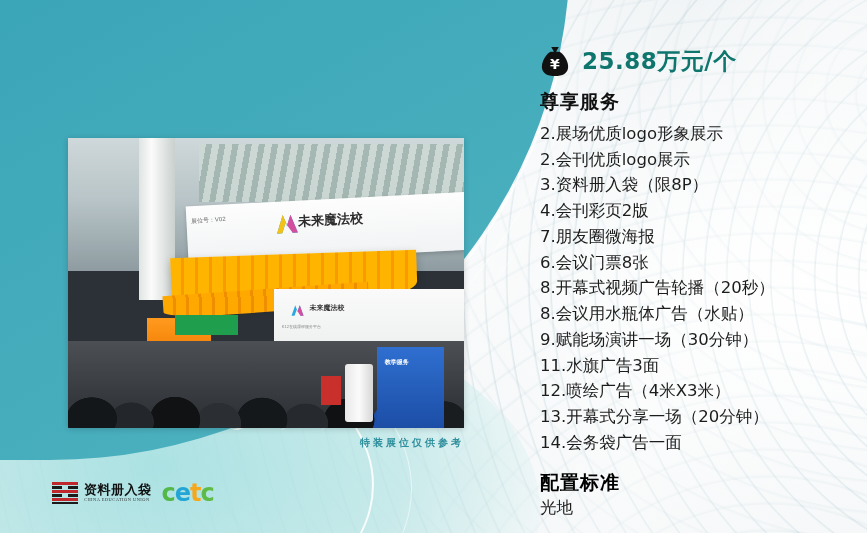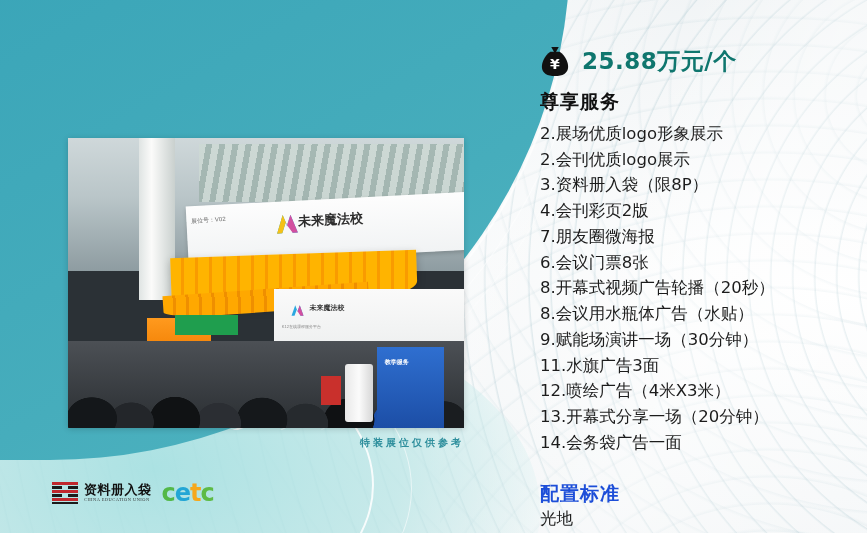--- a/index.html
+++ b/index.html
@@ -213,21 +213,21 @@
   .sec-head{
     margin-top:7px;font-size:19px;font-weight:bold;color:#111;letter-spacing:1px;
     font-family:"DejaVu Sans","Liberation Sans",sans-serif;
   }
   .svc-list{list-style:none;margin:6px 0 0 0;padding:0;}
   .svc-list li{
     font-size:16.5px;color:#1c1c1c;line-height:1.56;white-space:nowrap;
     font-family:"DejaVu Sans","Liberation Sans",sans-serif;
   }
   .cfg-head{
-    margin-top:25px;font-size:19px;font-weight:bold;color:#1d4ed8;letter-spacing:1px;
+    margin-top:14px;font-size:19px;font-weight:bold;color:#000000;letter-spacing:1px;
     font-family:Liberation Serif, serif;
   }
   .cfg-line{
     font-size:16.5px;color:#1c1c1c;line-height:1.5;white-space:nowrap;
     font-family:"DejaVu Sans","Liberation Sans",sans-serif;
   }
 </style>
 </head>
 <body>
 

